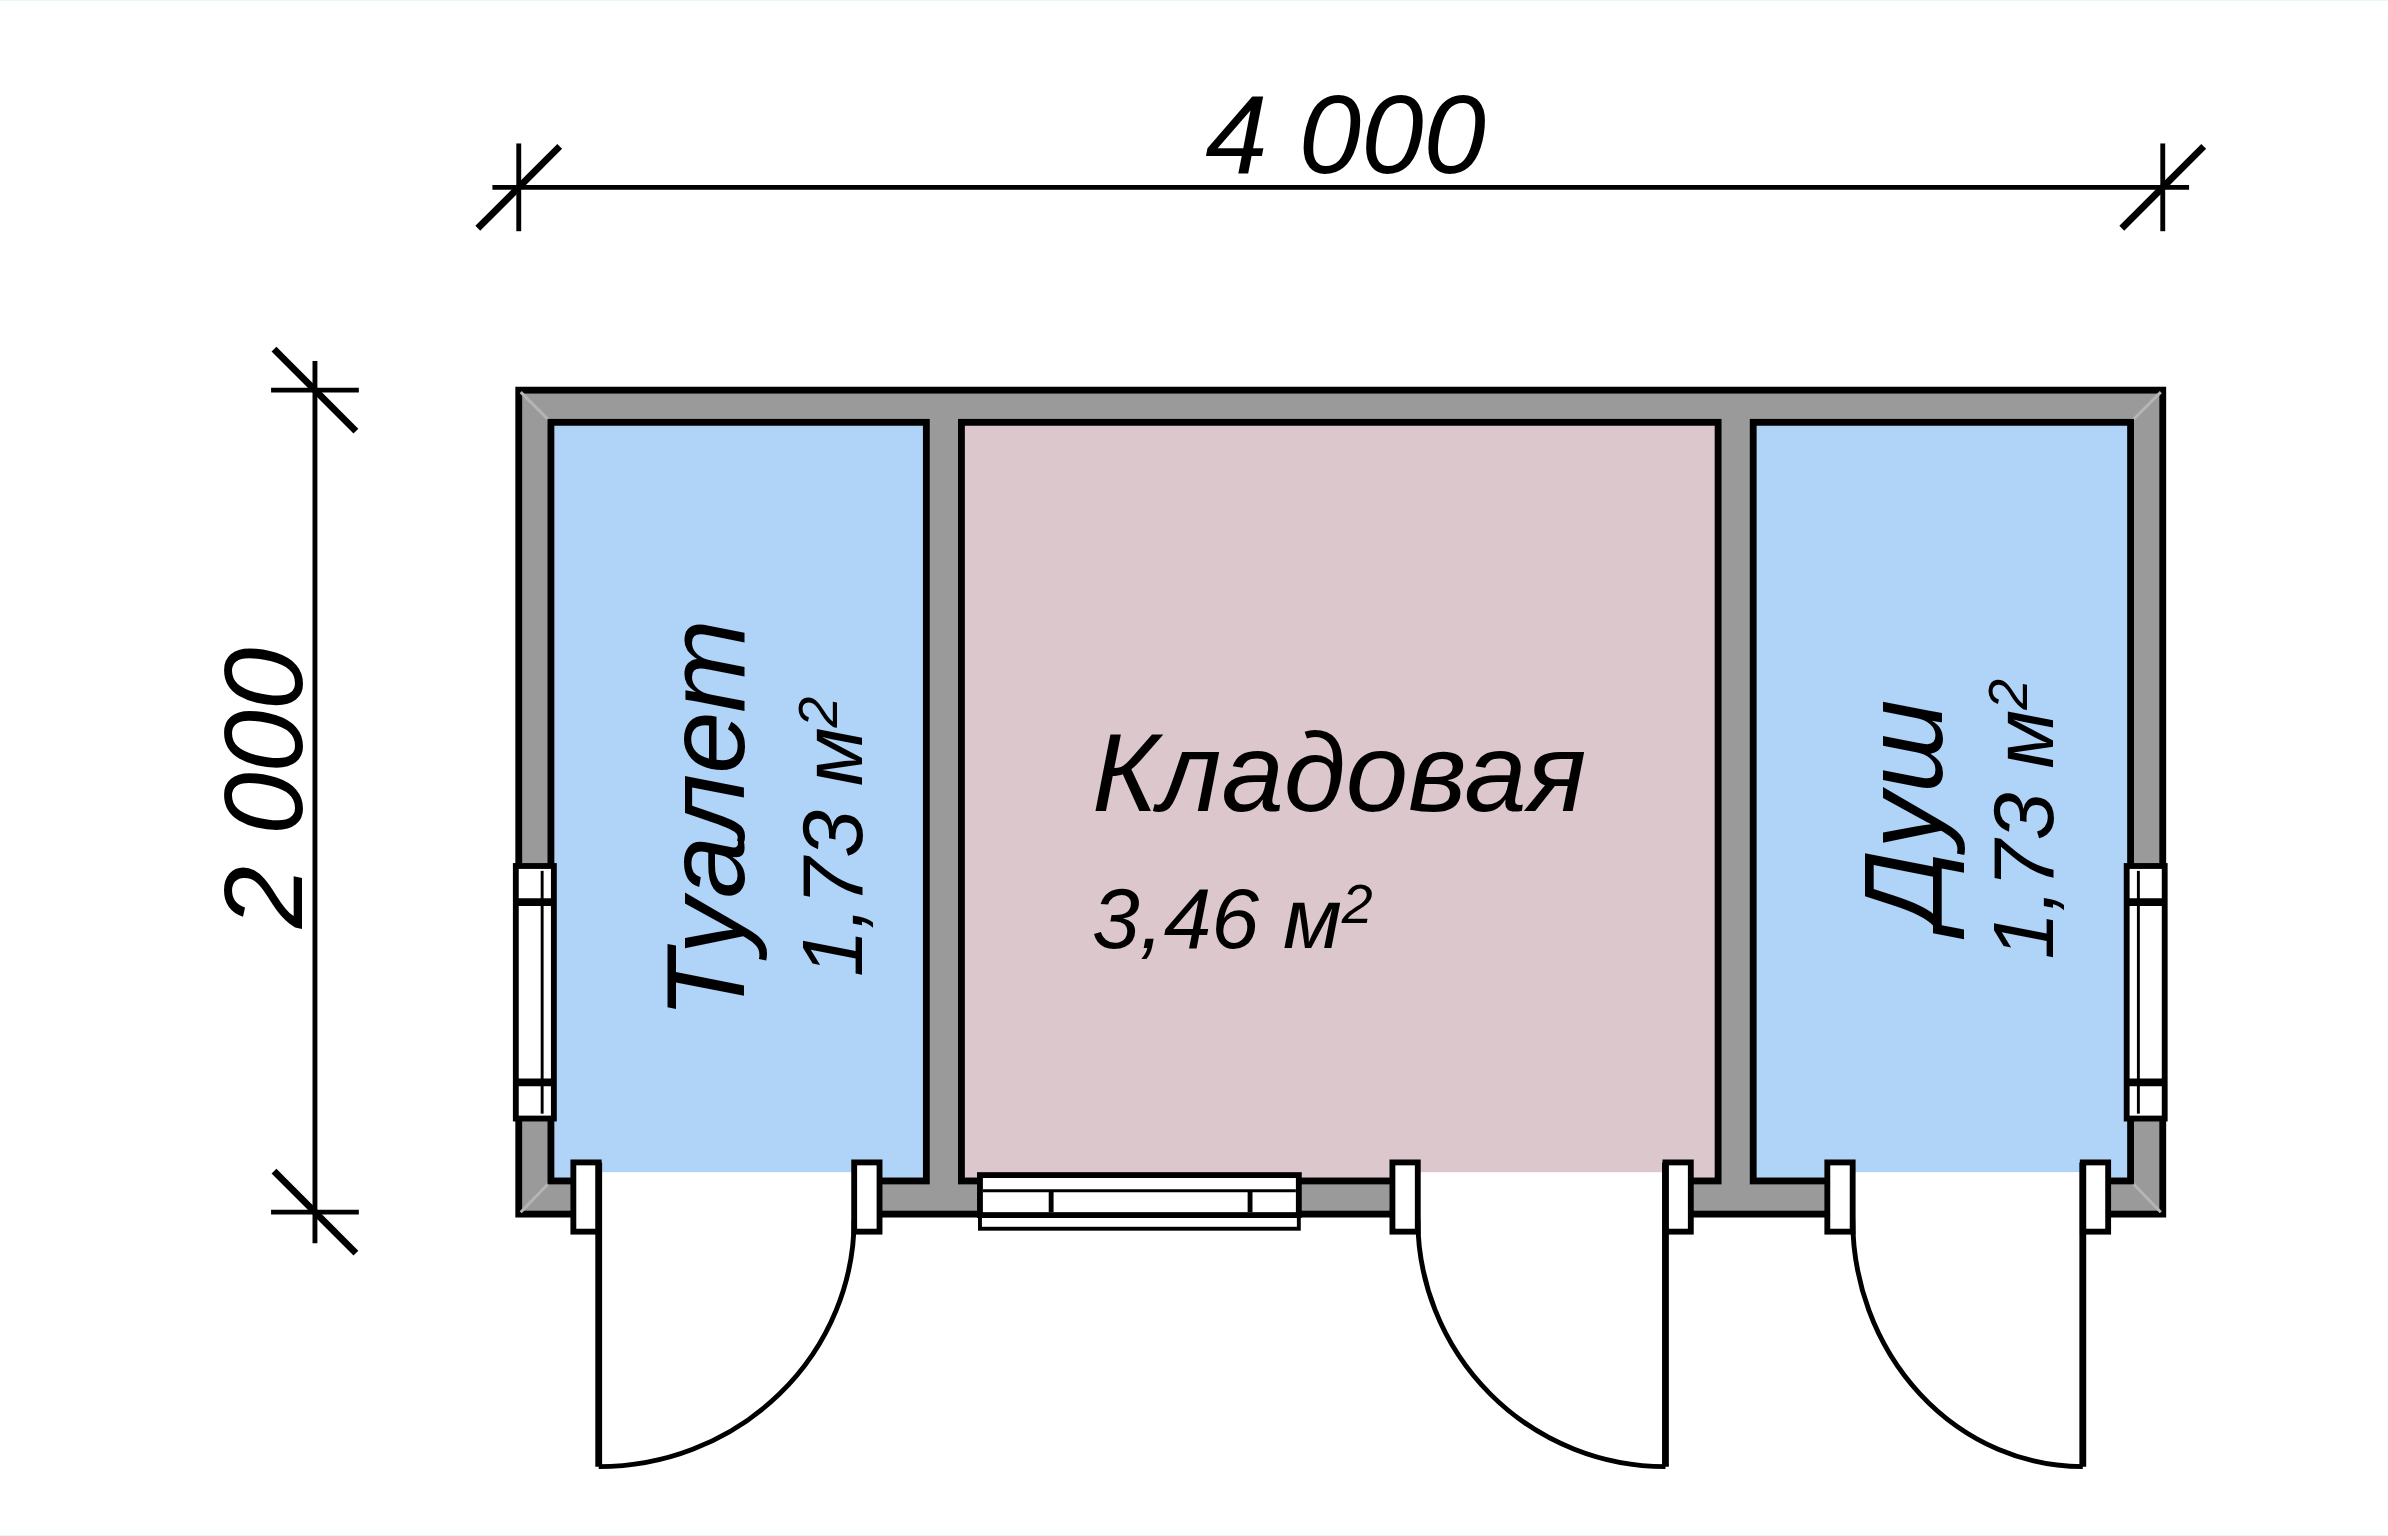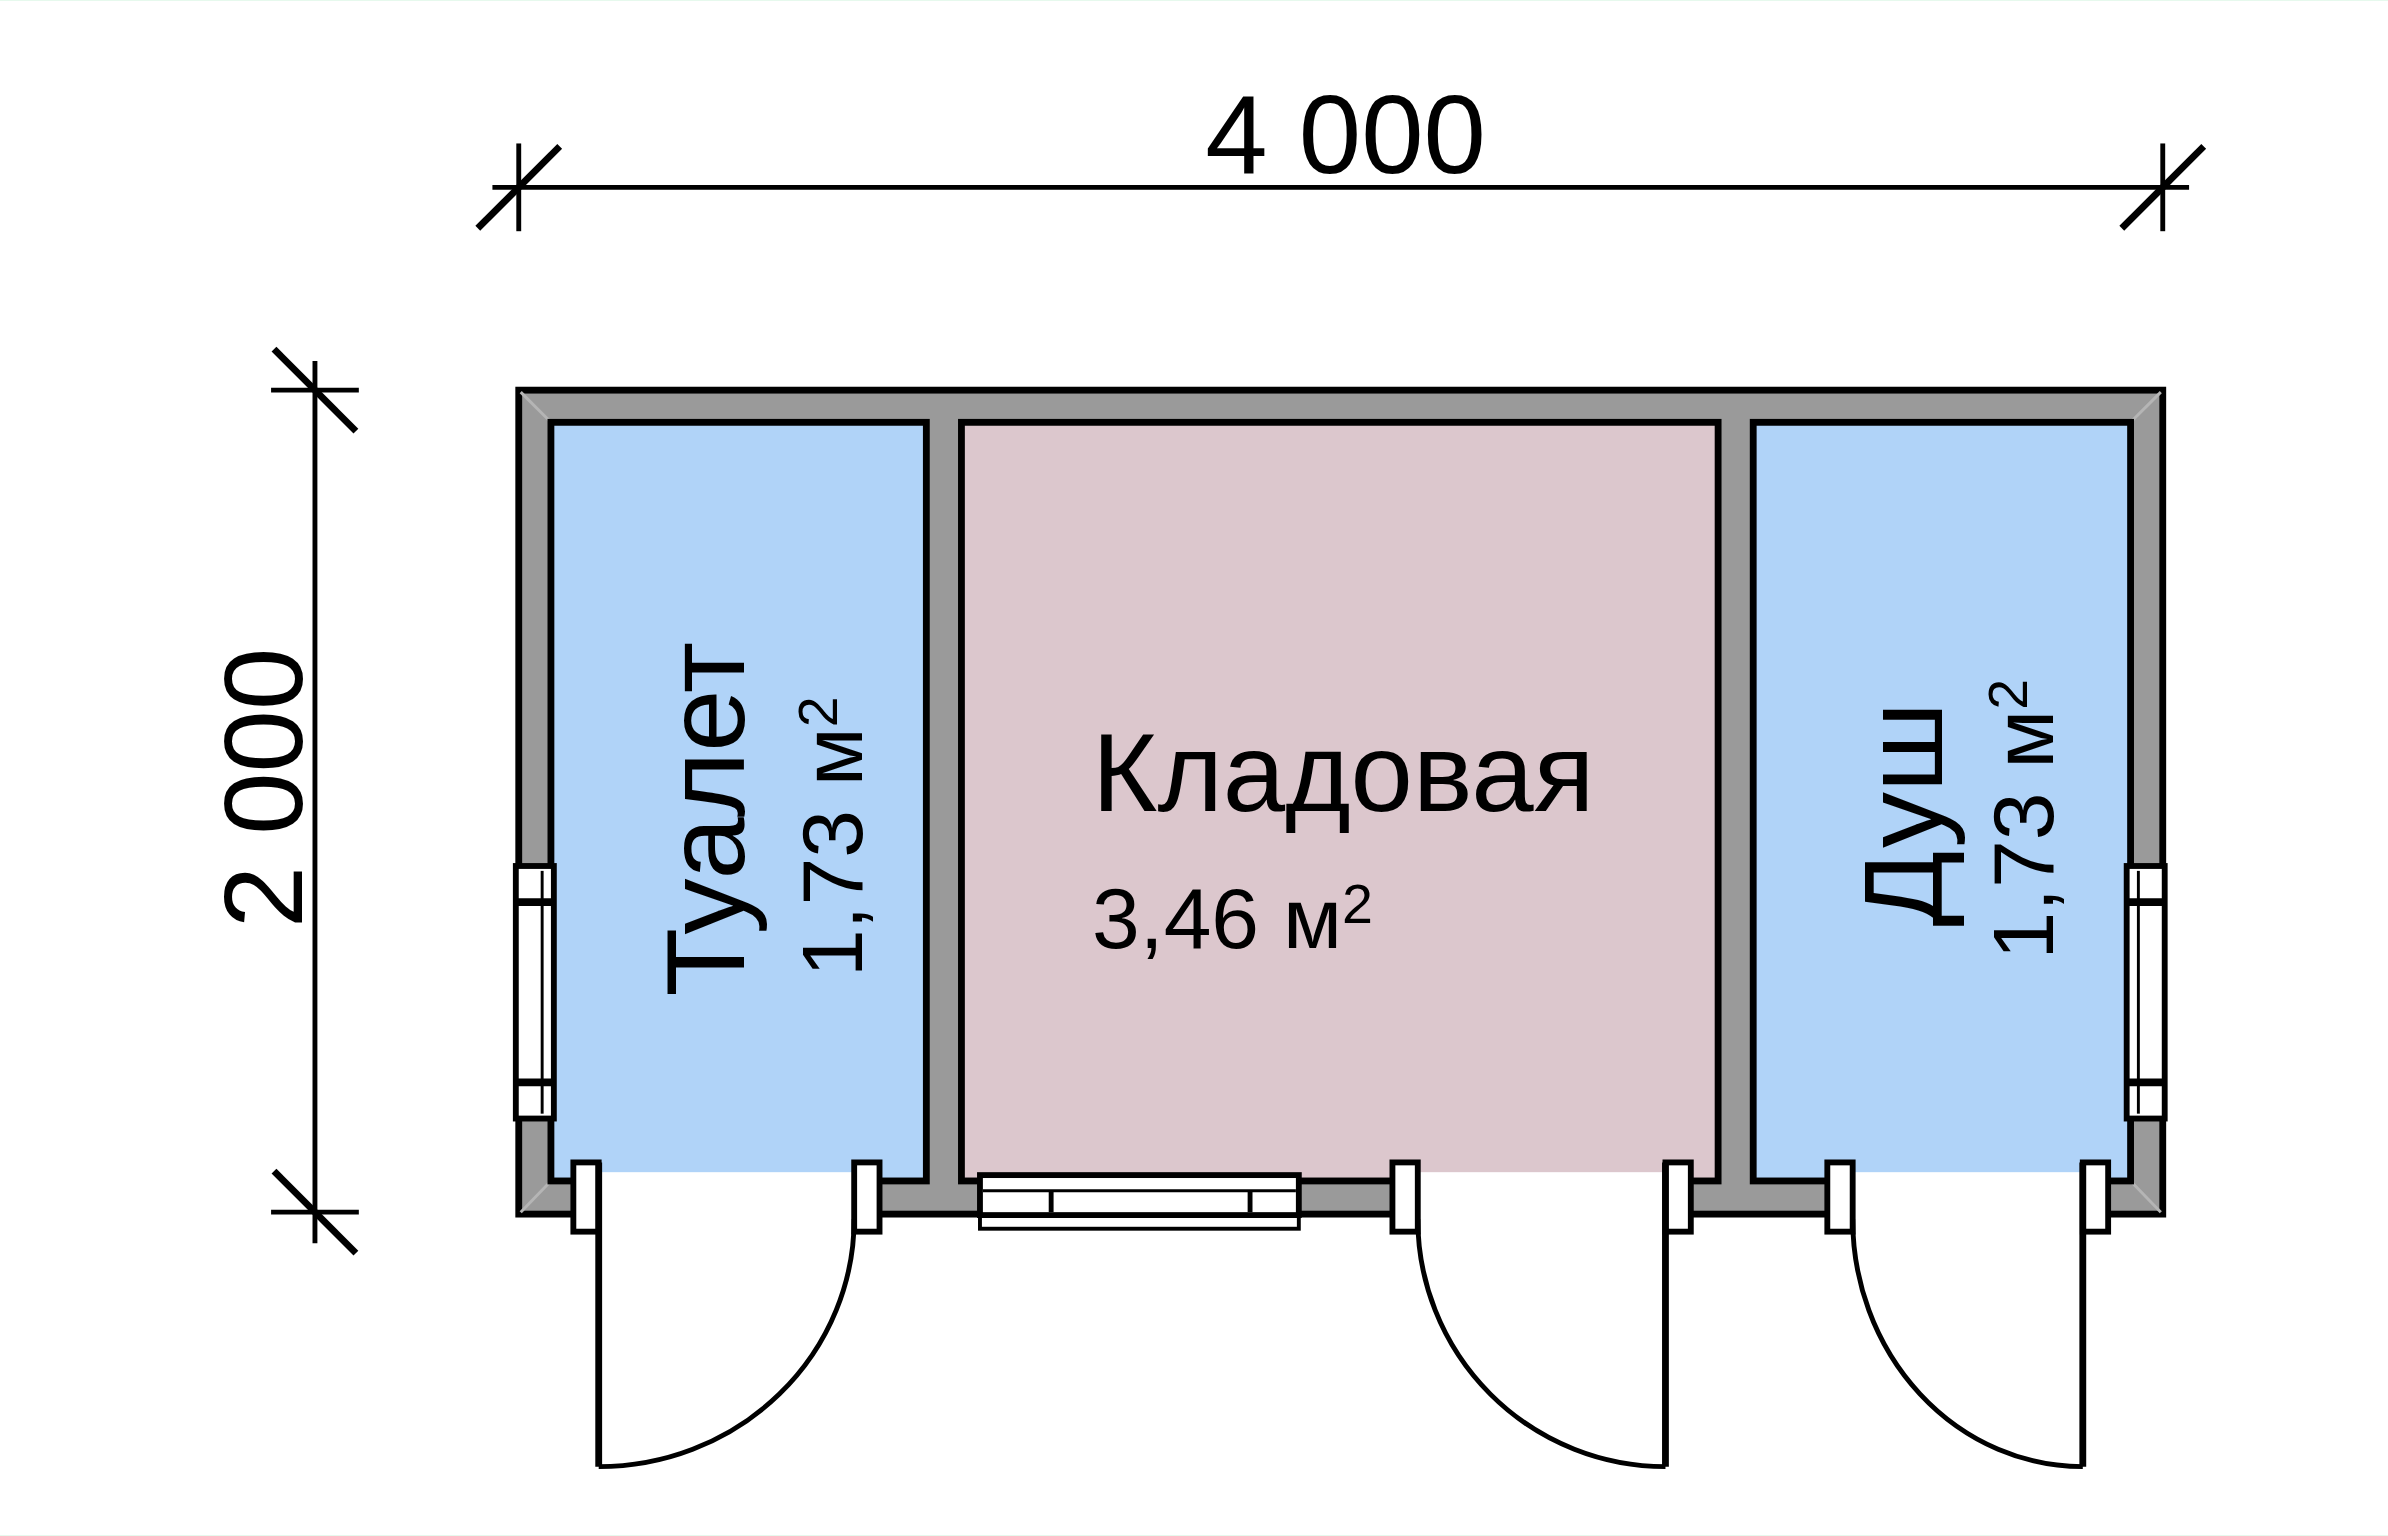--- a/index.html
+++ b/index.html
@@ -1,17 +1,17 @@
 <!DOCTYPE html>
 <html><head>
 <meta charset="utf-8">
 <style>
   html,body{margin:0;padding:0;background:#ffffff;}
   body{font-family:"Liberation Sans","DejaVu Sans",sans-serif;}
-  .stage{width:2388px;height:1536px;position:relative;background:#22c55e;overflow:hidden;}
+  .stage{width:2388px;height:1536px;position:relative;background:#22c55e;overflow:hidden;font-style:italic;}
   svg{display:block;}
   text{fill:#000;}
   .dim-label{font-size:115px;}
   .room-name{font-size:115px;}
   .room-area{font-size:88px;}
   .sup{font-size:57px;}
 </style>
 </head>
 <body>
 

